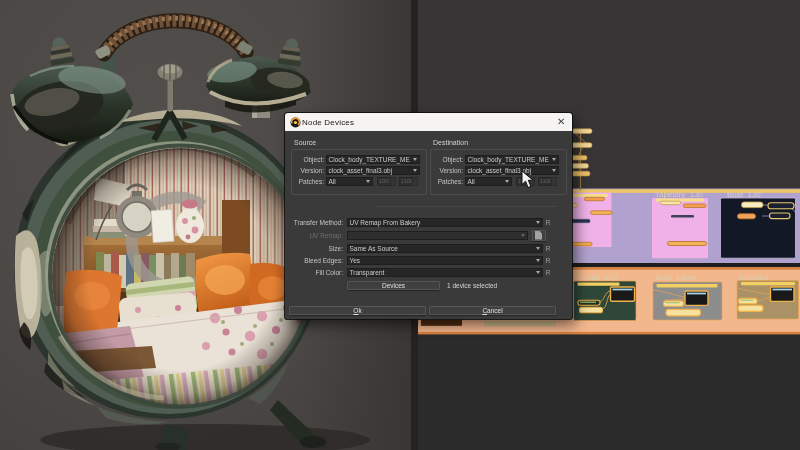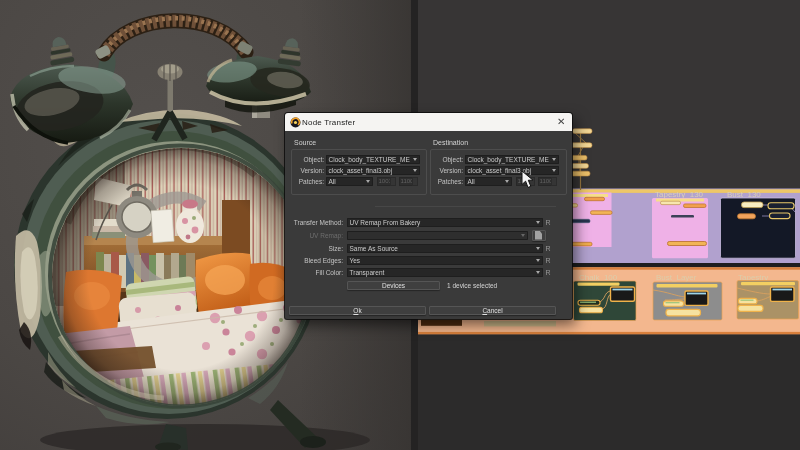--- a/index.html
+++ b/index.html
@@ -350,21 +350,21 @@
 </g>
 </g>
 </svg>
 <div id="dlg">
  <div id="tb">
   <svg style="position:absolute;left:5px;top:3.5px" width="11" height="11" viewBox="0 0 11 11">
    <circle cx="5.5" cy="5.5" r="5" fill="#16161f"></circle>
    <path d="M2 6.5 A 3.8 3.8 0 1 1 8 8" stroke="#f0a028" stroke-width="1.6" fill="none"></path>
    <circle cx="5.5" cy="5.5" r="1.6" fill="#f6d35c"></circle>
   </svg>
-  <span class="t">Node Transfer</span>
+  <span class="t">Node Devices</span>
         <span class="x">✕</span>
  </div>
  <div class="grp" style="left:6px;top:36px;width:134px;height:44px"></div>
  <span class="gl" style="left:9px;top:26px">Source</span>
  <div class="grp" style="left:145px;top:36px;width:135px;height:44px"></div>
  <span class="gl" style="left:148px;top:26px">Destination</span>
 
  <span class="lb" style="left:6px;top:42px;width:33px">Object:</span>
  <div class="dd" style="left:40.5px;top:42px;width:94px">Clock_body_TEXTURE_ME<i></i></div>
  <span class="lb" style="left:6px;top:53px;width:33px">Version:</span>

